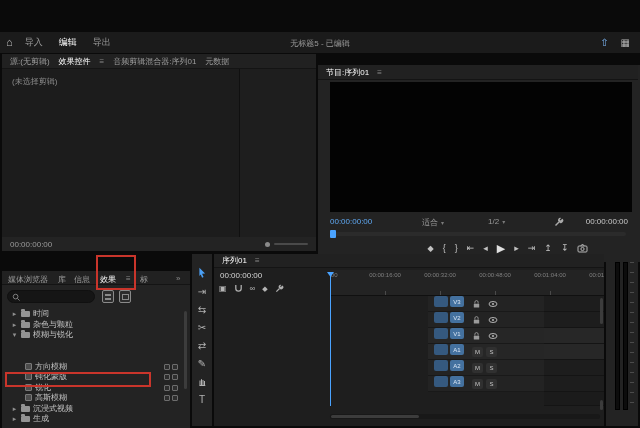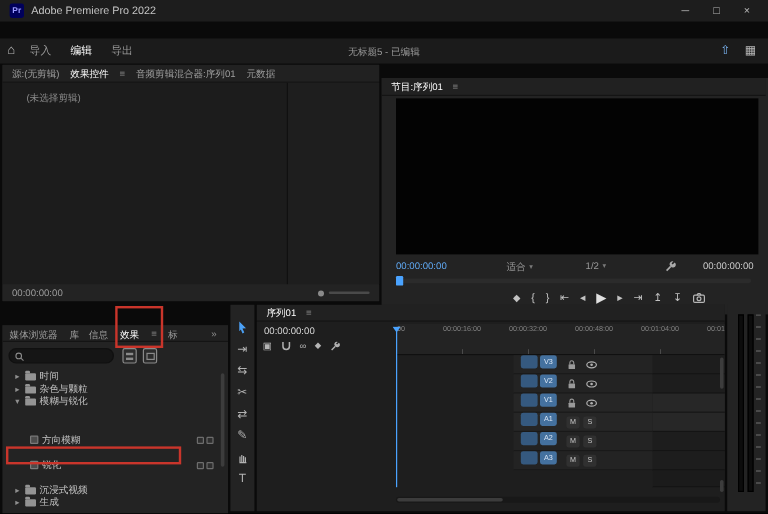--- a/index.html
+++ b/index.html
@@ -40,28 +40,20 @@
   .redbox{position:absolute;border:2px solid #c9352b;z-index:60;pointer-events:none}
   .searchbox{position:absolute;background:#151515;border:1px solid #101010;border-radius:7px}
   .vscroll{position:absolute;background:#3c3c3c;border-radius:2px}
   svg{display:block}
 </style>
 </head>
 <body>
 
 <div id="app">
 
-  <div class="abs flex" style="left:0;top:0;width:640px;height:18px;background:#1d1d1d;padding:0 8px;gap:6px">
-    <div style="width:12px;height:12px;background:#00005b;border-radius:2px;display:flex;align-items:center;justify-content:center;font-size:7px;font-weight:bold;color:#9999ff">Pr</div>
-    <span class="t9" style="color:#c4c4c4">Adobe Premiere Pro 2022</span>
-    <span style="flex:1"></span>
-    <span class="icon t9" style="padding:0 7px">─</span>
-    <span class="icon t9" style="padding:0 7px">□</span>
-    <span class="icon t9" style="padding:0 7px">×</span>
-  </div>
 
 
   <div class="abs" style="left:0;top:32px;width:640px;height:21px;background:#1b1b1b">
     <div class="abs flex" style="left:6px;top:0;height:21px;gap:8px">
       <span class="icon" style="font-size:11px">⌂</span>
       <span class="ws-tab">导入</span>
       <span class="ws-tab active">编辑</span>
       <span class="ws-tab">导出</span>
     </div>
     <div class="abs t8 dim" style="left:50%;top:6px;transform:translateX(-50%)">无标题5 - 已编辑</div>
@@ -74,21 +66,21 @@
   <div class="panel" style="left:2px;top:54px;width:314px;height:197px">
     <div class="abs flex" style="left:0;top:0;width:314px;height:15px;background:#212121;border-bottom:1px solid #141414;padding:0 8px;gap:9px">
       <span class="ptab">源:(无剪辑)</span>
       <span class="ptab active">效果控件</span>
       <span class="pmenu">≡</span>
       <span class="ptab">音频剪辑混合器:序列01</span>
       <span class="ptab">元数据</span>
     </div>
     <div class="abs" style="left:0;top:15px;width:314px;height:168px;background:#1c1c1c">
       <div class="abs" style="left:237px;top:0;width:77px;height:168px;background:#1e1e1e;border-left:1px solid #101010"></div>
-      <span class="abs t8" style="left:20px;top:7px;color:#8b8b8b">(未选择剪辑)</span>
+      <span class="abs t8" style="left:10px;top:7px;color:#8b8b8b">(未选择剪辑)</span>
     </div>
     <div class="abs flex" style="left:0;top:183px;width:314px;height:14px;background:#232323;padding:0 8px">
       <span class="t8" style="color:#9b9b9b">00:00:00:00</span>
       <span style="flex:1"></span>
       <span class="flex" style="gap:4px">
         <span style="width:5px;height:5px;border-radius:50%;background:#8a8a8a"></span>
         <span style="width:34px;height:2px;background:#4a4a4a;border-radius:1px"></span>
       </span>
     </div>
   </div>
@@ -185,23 +177,39 @@
           <span>杂色与颗粒</span>
       </div>
       <div class="tree-row ind2" style="top:90px">
         <span class="fx-ic"></span>
           <span>方向模糊</span>
         <span class="badges">
             <span class="badge"></span>
             <span class="badge"></span>
           </span>
       </div>
+      <div class="tree-row ind2" style="top:100px">
+        <span class="fx-ic"></span>
+          <span>钝化蒙版</span>
+        <span class="badges">
+            <span class="badge"></span>
+            <span class="badge"></span>
+          </span>
+      </div>
       <div class="tree-row ind2" style="top:111px">
         <span class="fx-ic"></span>
           <span>锐化</span>
+        <span class="badges">
+            <span class="badge"></span>
+            <span class="badge"></span>
+          </span>
+      </div>
+      <div class="tree-row ind2" style="top:121px">
+        <span class="fx-ic"></span>
+          <span>高斯模糊</span>
         <span class="badges">
             <span class="badge"></span>
             <span class="badge"></span>
           </span>
       </div>
       <div class="tree-row ind1" style="top:132px">
         <span class="twirl">▸</span>
           <span class="folder-ic"></span>
           <span>沉浸式视频</span>
       </div>

